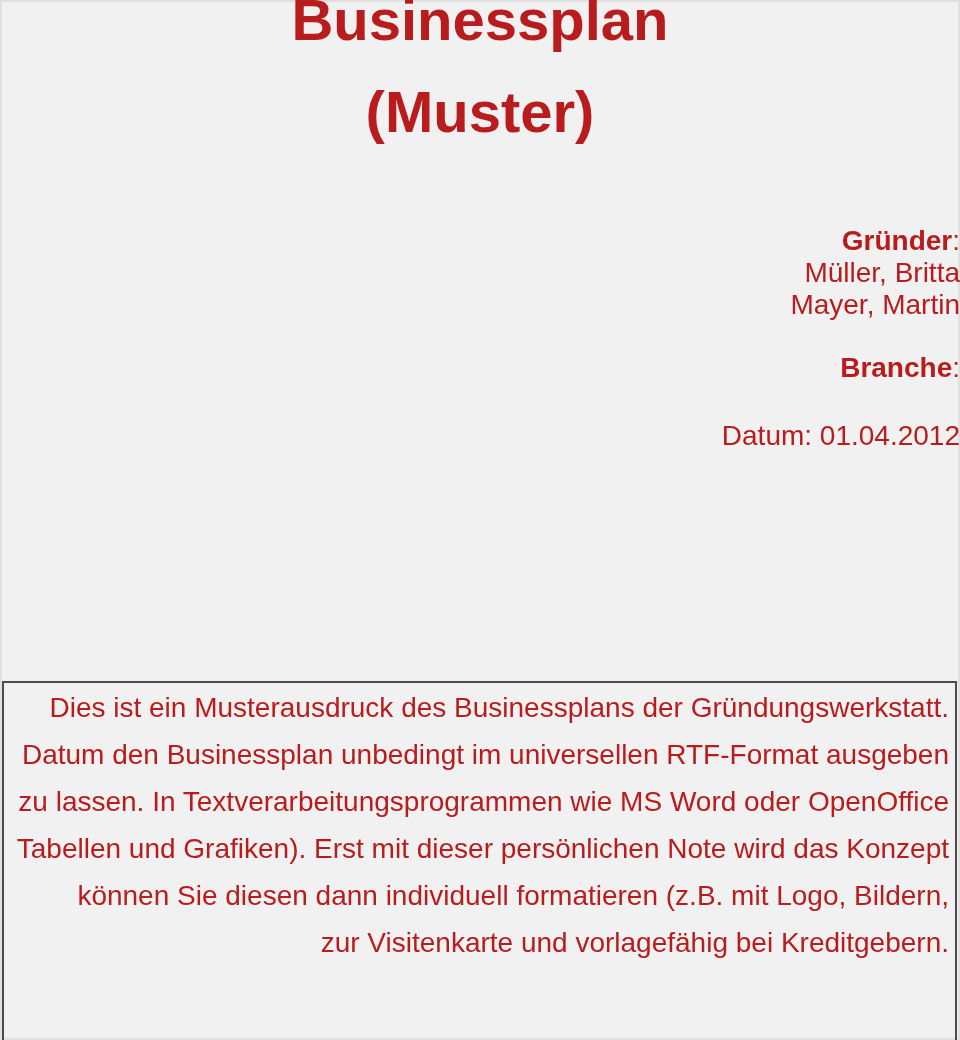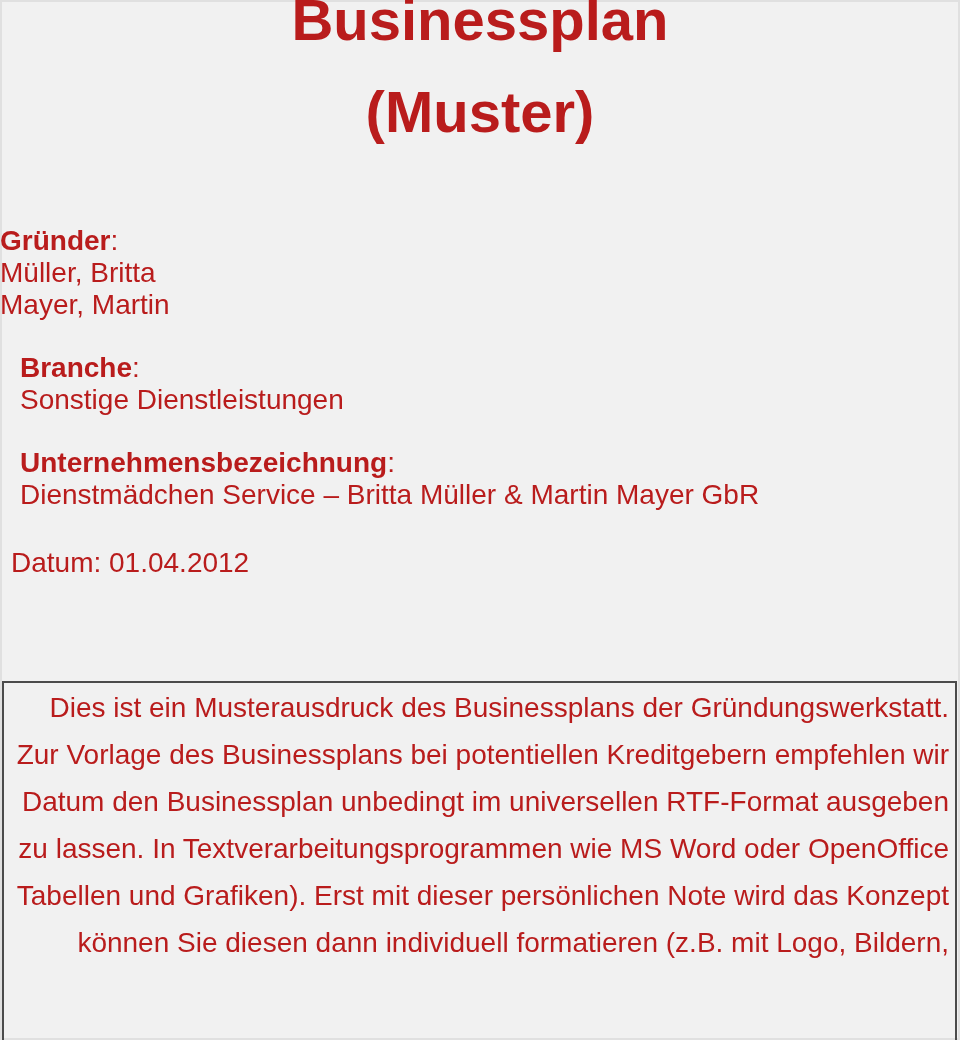--- a/index.html
+++ b/index.html
@@ -28,21 +28,21 @@
     font-size: 58px;
     line-height: 92px;
     font-weight: 700;
   }
   .title-line { display: block; }
   .info {
     position: absolute;
     top: 225px;
     left: 0;
     width: 100%;
-    text-align: left;
+    text-align: right;
     font-size: 28px;
     line-height: 32px;
   }
   .group + .group { margin-top: 31px; padding-left: 20px; }
   .lbl { font-weight: 700; }
   .date-line { margin-top: 36px; padding-left: 11px; }
   .bottom-box {
     position: absolute;
     left: 2px;
     top: 681px;
@@ -71,32 +71,27 @@
   <div class="info">
 
     <div class="group">
       <div class="label-line"><span class="lbl">Gründer</span><span>:</span></div>
       <div class="value">Müller, Britta</div>
       <div class="value">Mayer, Martin</div>
     </div>
 
     <div class="group">
       <div class="label-line"><span class="lbl">Branche</span><span>:</span></div>
-      <div class="value">Sonstige Dienstleistungen</div>
     </div>
 
-    <div class="group">
-      <div class="label-line"><span class="lbl">Unternehmensbezeichnung</span><span>:</span></div>
-      <div class="value">Dienstmädchen Service – Britta Müller &amp; Martin Mayer GbR</div>
-    </div>
 
     <div class="date-line">Datum: 01.04.2012</div>
   </div>
 
   <div class="bottom-box">
     <div class="pline">Dies ist ein Musterausdruck des Businessplans der Gründungswerkstatt.</div>
-    <div class="pline">Zur Vorlage des Businessplans bei potentiellen Kreditgebern empfehlen wir</div>
     <div class="pline">Datum den Businessplan unbedingt im universellen RTF-Format ausgeben</div>
     <div class="pline">zu lassen. In Textverarbeitungsprogrammen wie MS Word oder OpenOffice</div>
     <div class="pline">Tabellen und Grafiken). Erst mit dieser persönlichen Note wird das Konzept</div>
     <div class="pline">können Sie diesen dann individuell formatieren (z.B. mit Logo, Bildern,</div>
+    <div class="pline">zur Visitenkarte und vorlagefähig bei Kreditgebern.</div>
   </div>
 </div>
 
 </body></html>

